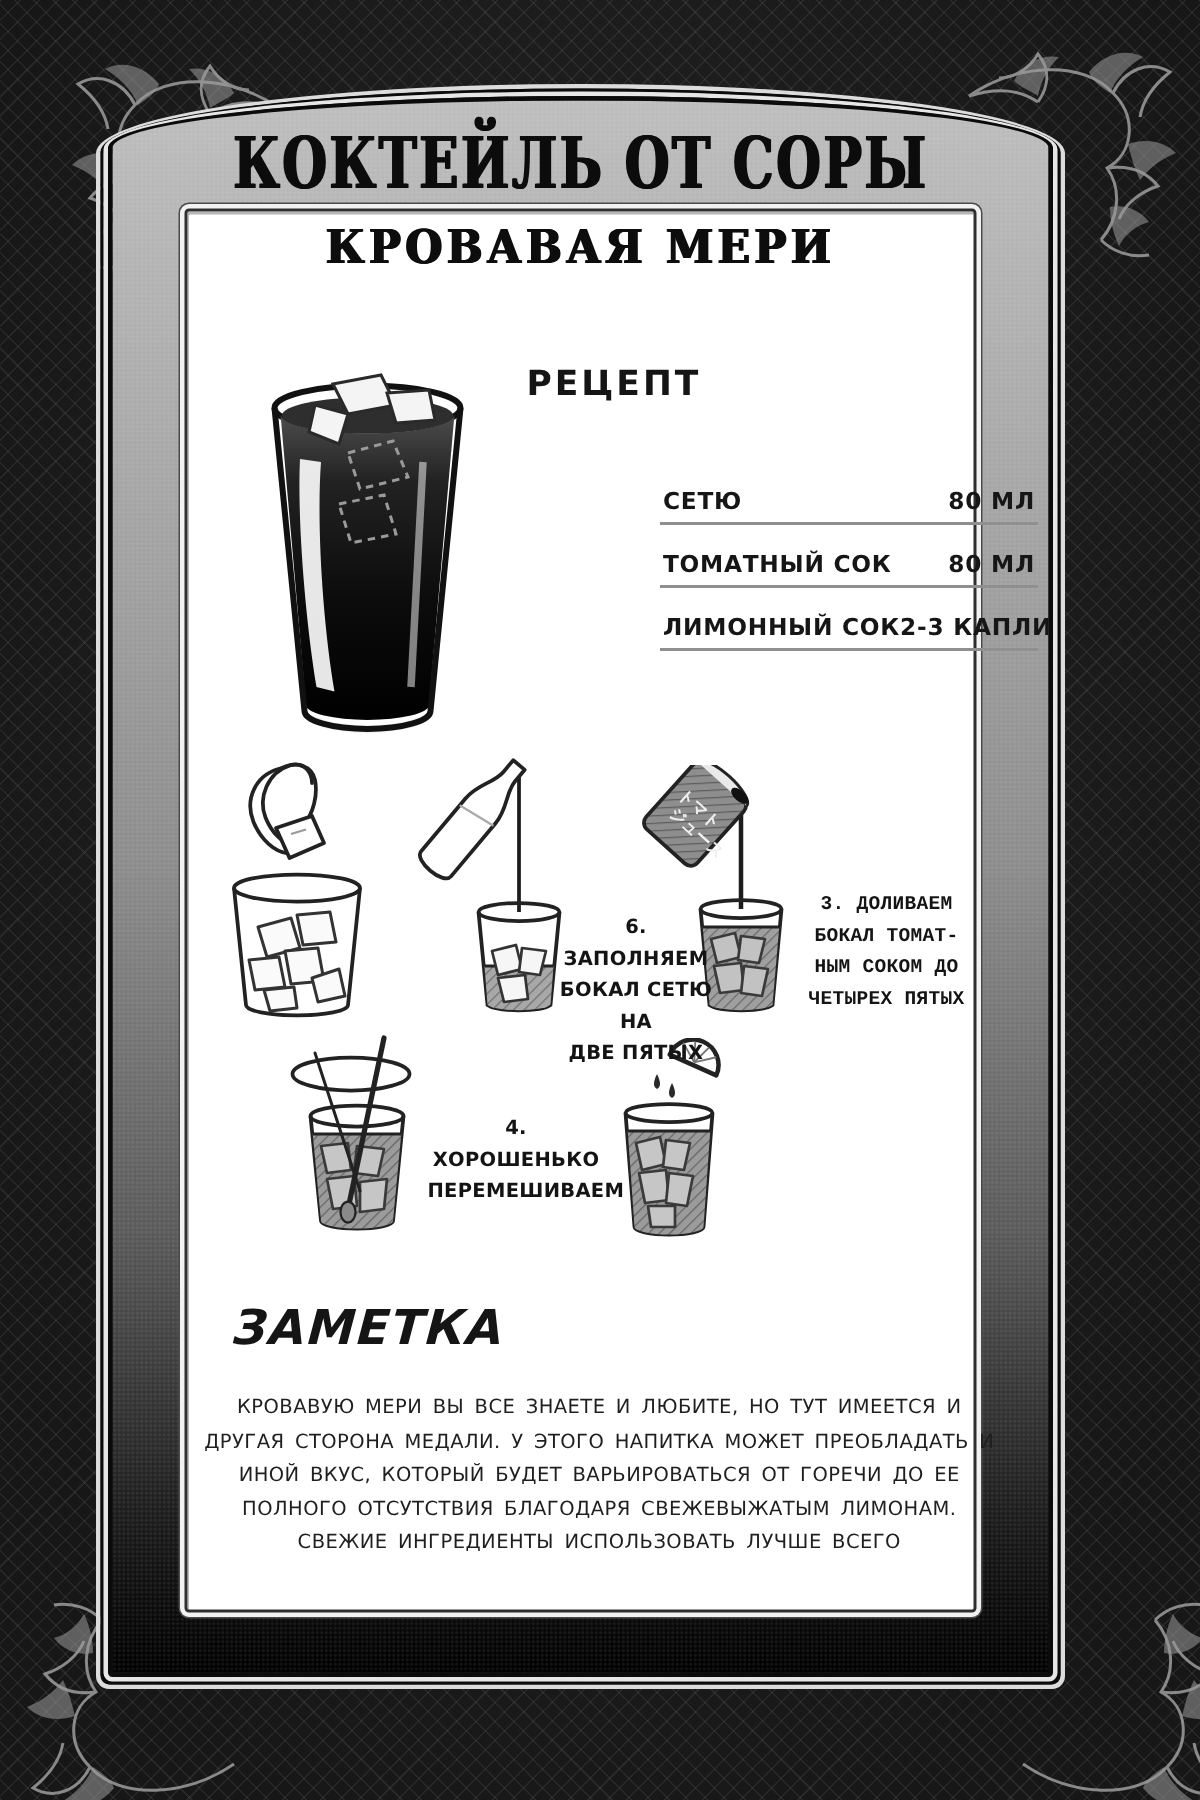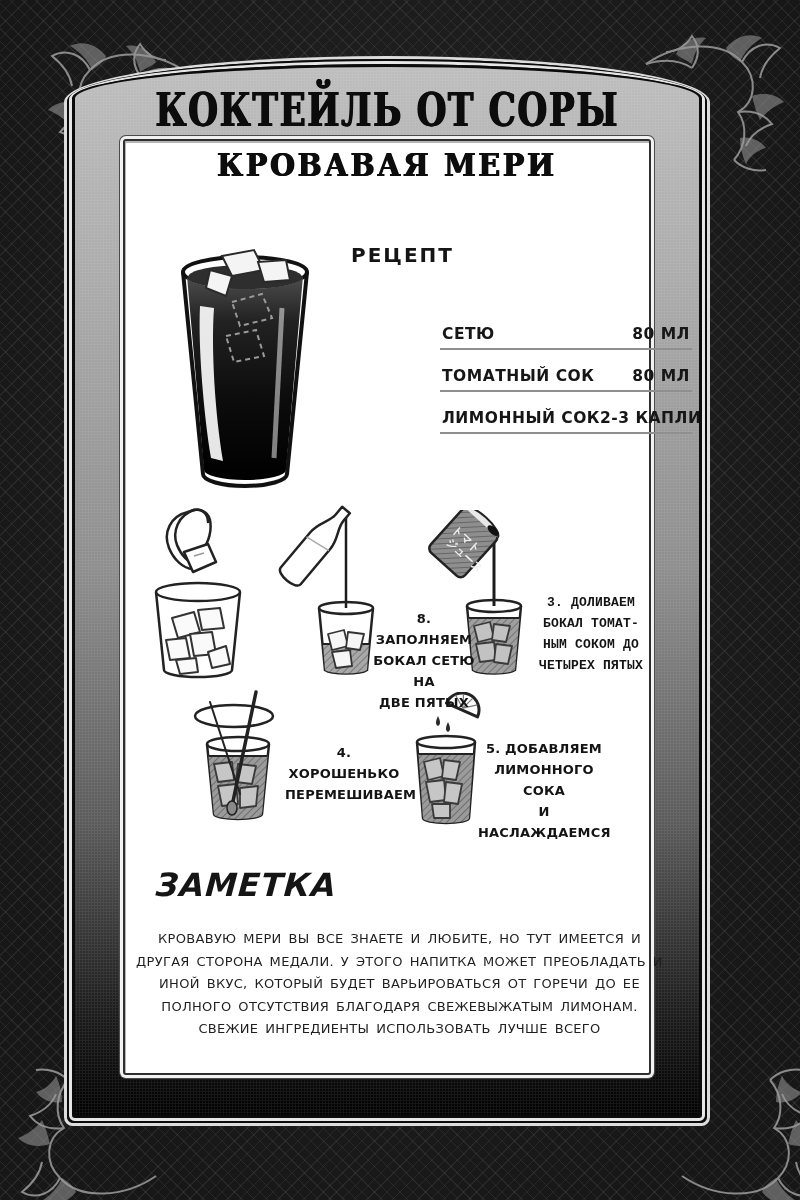--- a/index.html
+++ b/index.html
@@ -44,21 +44,21 @@
     box-shadow:0 0 0 3px #f2f2f2, 0 0 0 4px #4a4a4a, inset 1px 2px 0 #b5b5b5;
   }
   .drink-title{
     position:absolute;left:0;top:6px;width:100%;text-align:center;
     font-family:"DejaVu Serif","Liberation Serif",serif;font-weight:bold;font-size:31px;
     color:#0d0d0d;letter-spacing:3px;transform:scaleX(0.92);
     text-shadow:0.7px 0 0 #0d0d0d, -0.7px 0 0 #0d0d0d;
   }
   .abs{position:absolute;}
   .recipe-heading{
-    left:226px;top:102px;font-size:20px;font-weight:bold;color:#151515;letter-spacing:2px;
+    left:226px;top:102px;font-size:23px;font-weight:bold;color:#151515;letter-spacing:2px;
   }
   .ingredients{left:275px;top:184px;width:252px;margin-left:40px;}
   .ing-row{
     display:flex;justify-content:space-between;align-items:flex-end;
     border-bottom:2px solid #8f8f8f;padding:0 2px 5px 2px;margin-bottom:17px;
   }
   .ing-name,.ing-amount{font-size:15.5px;font-weight:bold;color:#161616;letter-spacing:.5px;white-space:nowrap;}
   .caption{
     font-size:13px;font-weight:bold;color:#141414;line-height:21px;text-align:center;
     white-space:pre-line;letter-spacing:.2px;
@@ -341,32 +341,29 @@
               <path d="M10,28 L26,24 L30,42 L14,46 Z"></path>
               <path d="M30,26 L46,28 L42,46 L28,44 Z"></path>
               <path d="M12,48 L30,46 L32,66 L16,68 Z"></path>
               <path d="M32,48 L48,50 L44,70 L30,68 Z"></path>
               <path d="M18,70 L36,70 L36,84 L20,84 Z"></path>
             </g>
             <ellipse cx="32" cy="8" rx="29" ry="6" fill="none" stroke="#222" stroke-width="2.5"></ellipse>
           </g>
         </svg>
 
-        <div class="abs caption cap2">8. ЗАПОЛНЯЕМ
+        <div class="abs caption cap2">6. ЗАПОЛНЯЕМ
 БОКАЛ СЕТЮ НА
 ДВЕ ПЯТЫХ</div>
         <div class="abs caption cap3">3. ДОЛИВАЕМ
 БОКАЛ ТОМАТ-
 НЫМ СОКОМ ДО
 ЧЕТЫРЕХ ПЯТЫХ</div>
         <div class="abs caption cap4">4. ХОРОШЕНЬКО
 ПЕРЕМЕШИВАЕМ</div>
-        <div class="abs caption cap5">5. ДОБАВЛЯЕМ
-ЛИМОННОГО СОКА
-И НАСЛАЖДАЕМСЯ</div>
 
         <div class="abs note-heading">ЗАМЕТКА</div>
         <div class="abs note-body">КРОВАВУЮ МЕРИ ВЫ ВСЕ ЗНАЕТЕ И ЛЮБИТЕ, НО ТУТ ИМЕЕТСЯ И ДРУГАЯ СТОРОНА МЕДАЛИ. У ЭТОГО НАПИТКА МОЖЕТ ПРЕОБЛАДАТЬ И ИНОЙ ВКУС, КОТОРЫЙ БУДЕТ ВАРЬИРОВАТЬСЯ ОТ ГОРЕЧИ ДО ЕЕ ПОЛНОГО ОТСУТСТВИЯ БЛАГОДАРЯ СВЕЖЕВЫЖАТЫМ ЛИМОНАМ. СВЕЖИЕ ИНГРЕДИЕНТЫ ИСПОЛЬЗОВАТЬ ЛУЧШЕ ВСЕГО</div>
 
       </div>
     </div>
    </div>
   </div>
  </div>
 </div>

